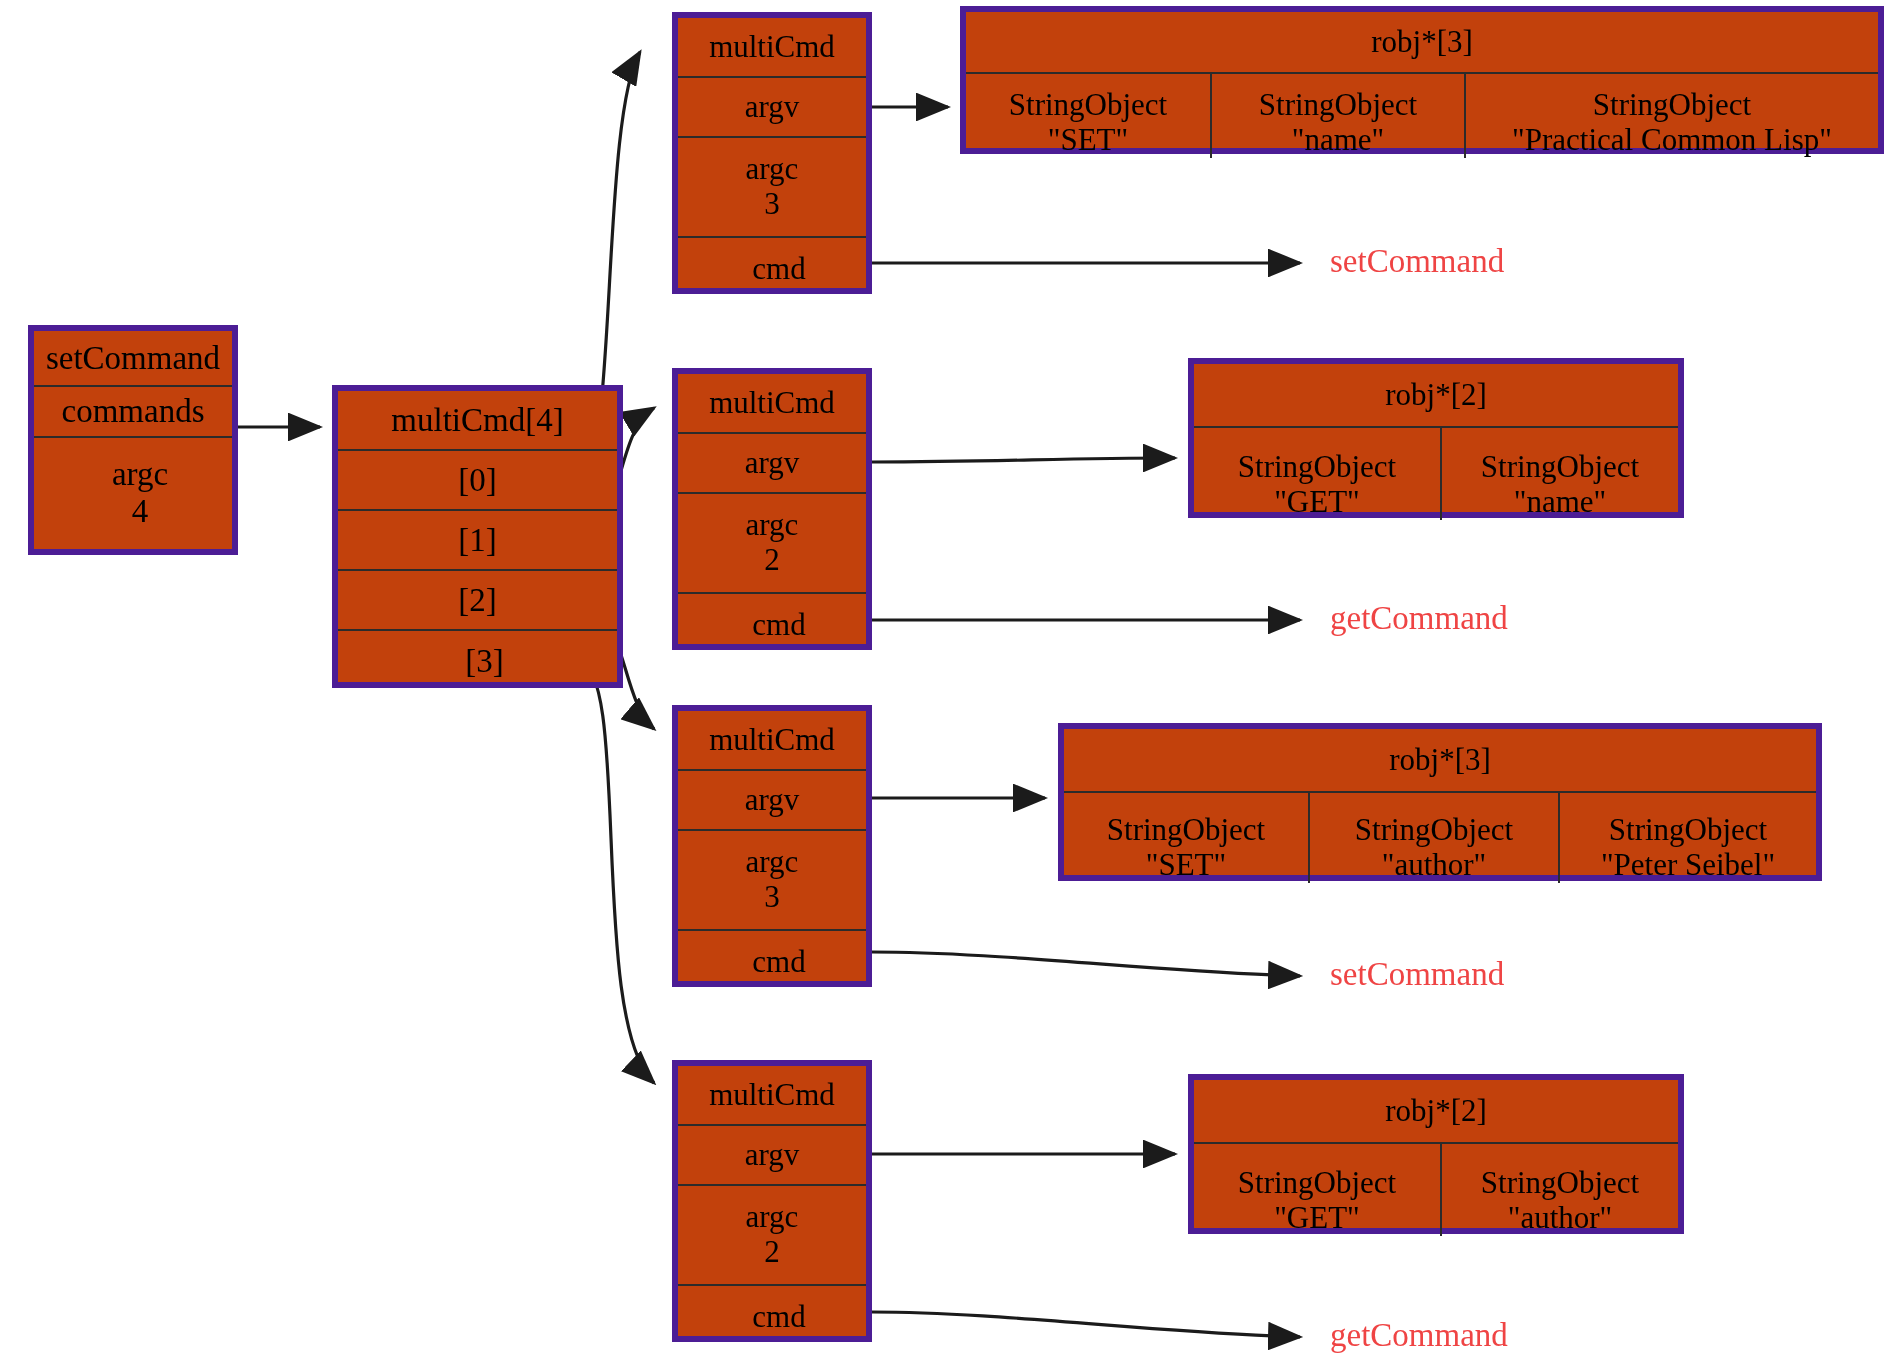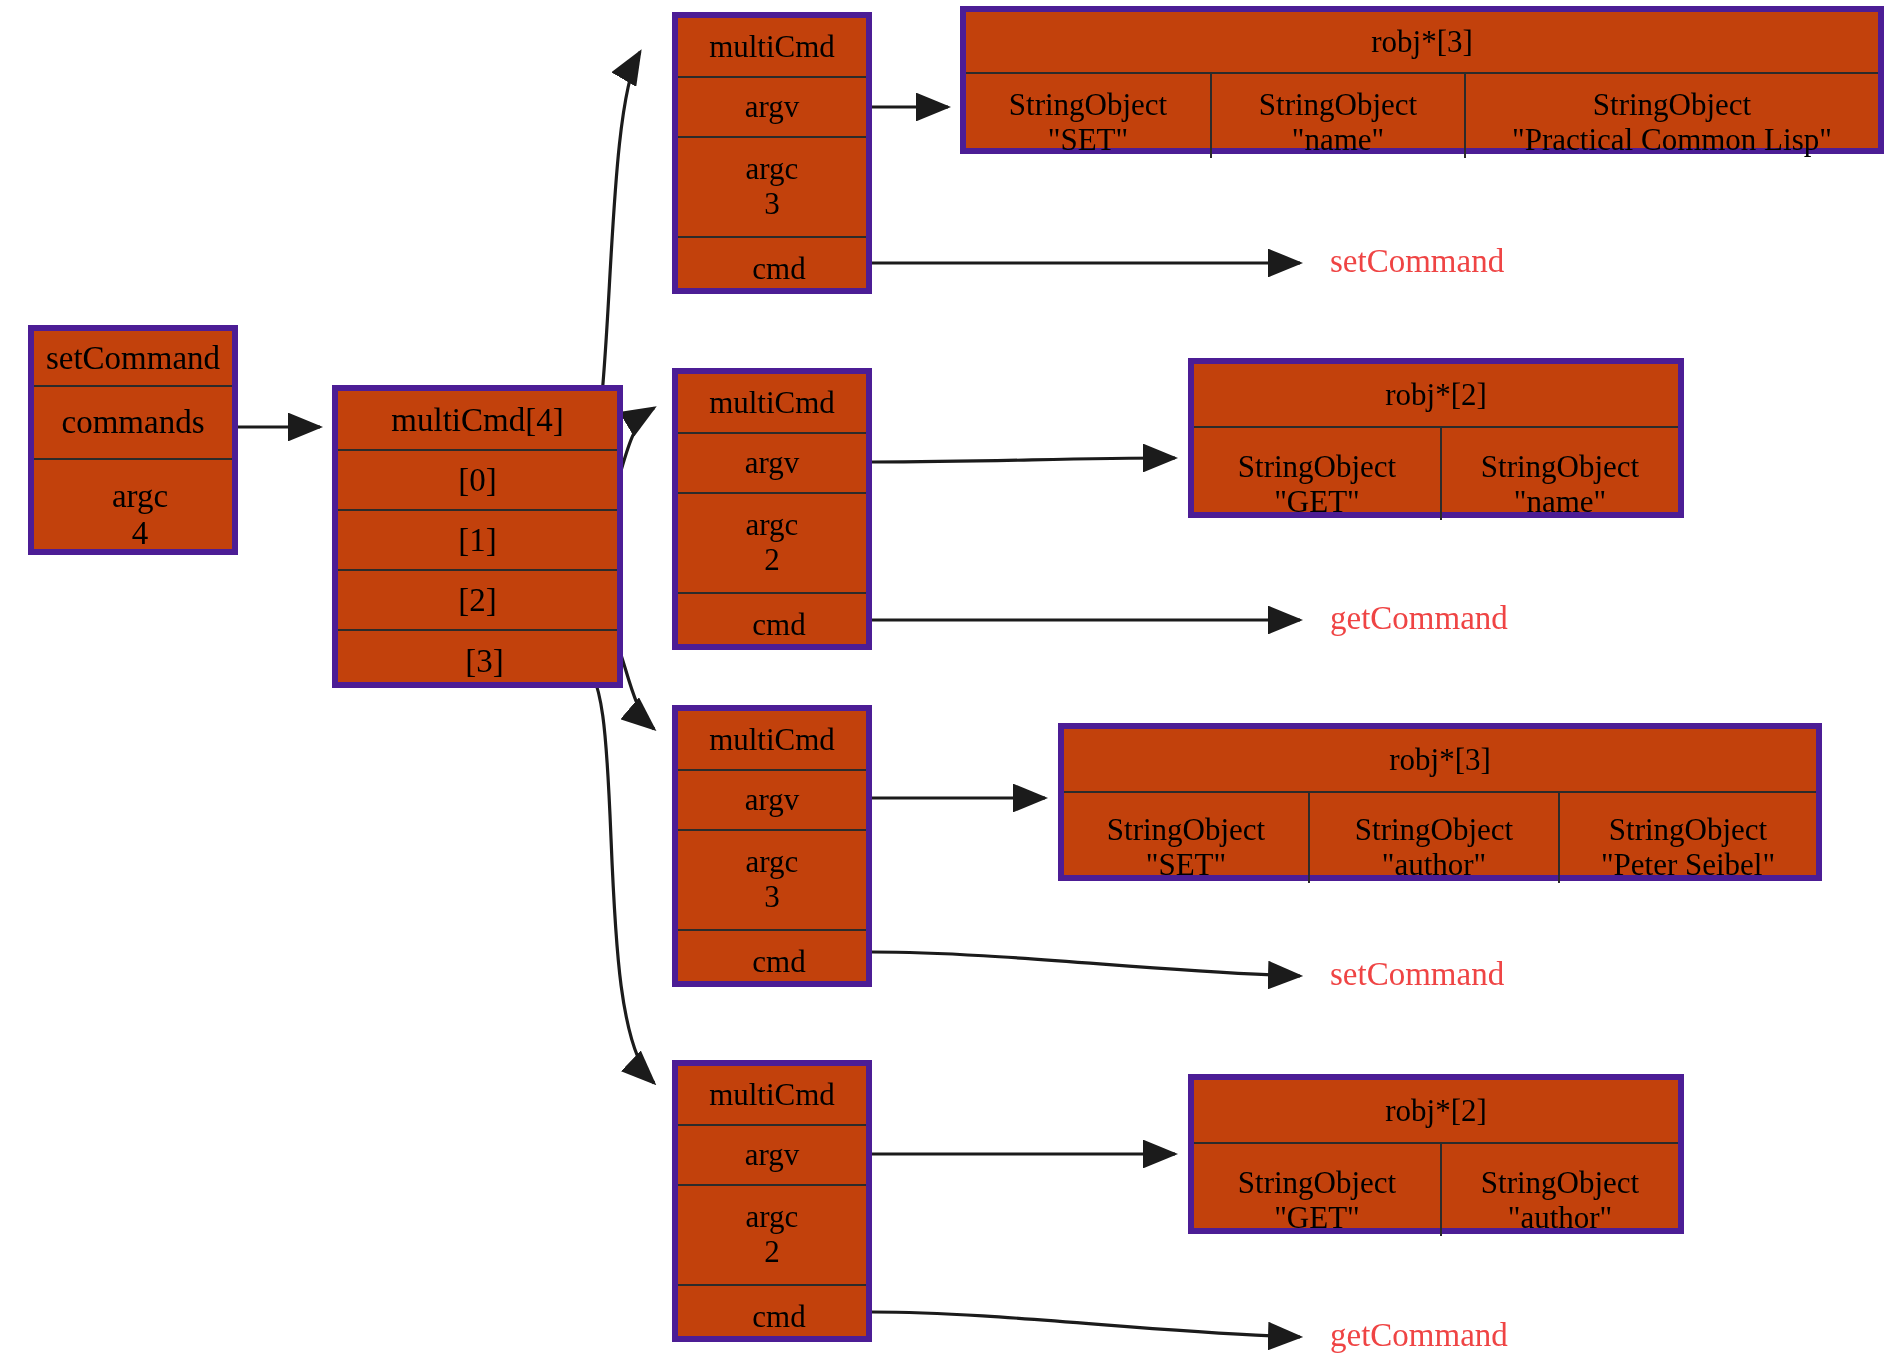--- a/index.html
+++ b/index.html
@@ -119,21 +119,21 @@
 
     <path d="M872,952 C1000,952 1160,972 1300,976" stroke="#1b1b1b" stroke-width="3.2" fill="none" marker-end="url(#arrow)"></path>
 
     <path d="M872,1154 L1175,1154" stroke="#1b1b1b" stroke-width="3.2" fill="none" marker-end="url(#arrow)"></path>
 
     <path d="M872,1312 C1000,1312 1160,1333 1300,1337" stroke="#1b1b1b" stroke-width="3.2" fill="none" marker-end="url(#arrow)"></path>
   </svg>
 
   <div class="node" style="left:28px; top:325px; width:210px; height:230px;">
     <div class="row ms-row" style="height:56px;">setCommand</div>
-    <div class="row ms-row" style="height:73px;">commands</div>
+    <div class="row ms-row" style="height:51px;">commands</div>
     <div class="row ms-row" style="height:110px; flex-direction:column;">
       <span>argc</span>
       <span>4</span>
     </div>
   </div>
 
   <div class="node" style="left:332px; top:385px; width:291px; height:303px;">
     <div class="row arr-head" style="height:60px;">multiCmd[4]</div>
     <div class="row arr-cell" style="height:60px;">[0]</div>
     <div class="row arr-cell" style="height:60px;">[1]</div>

